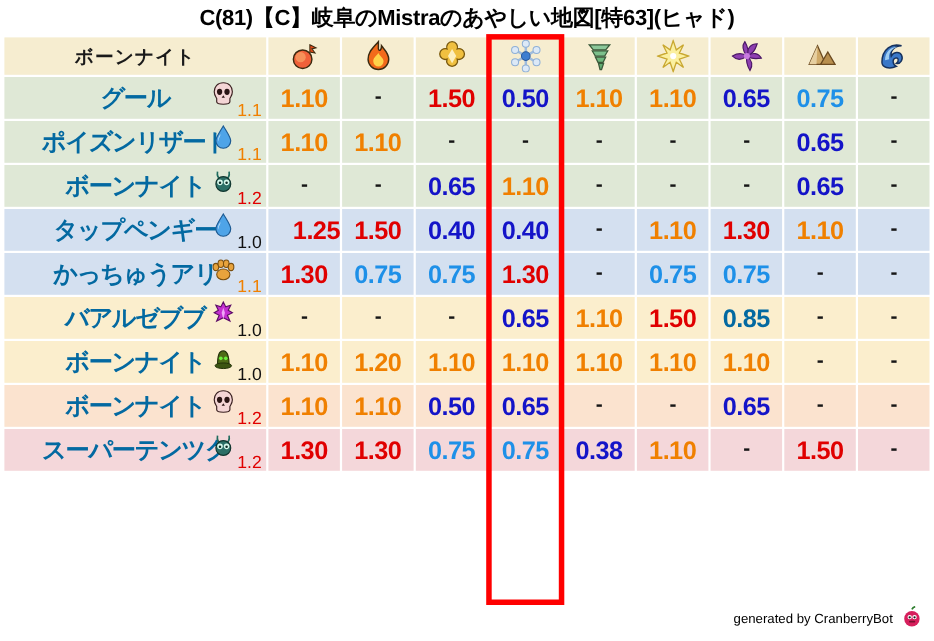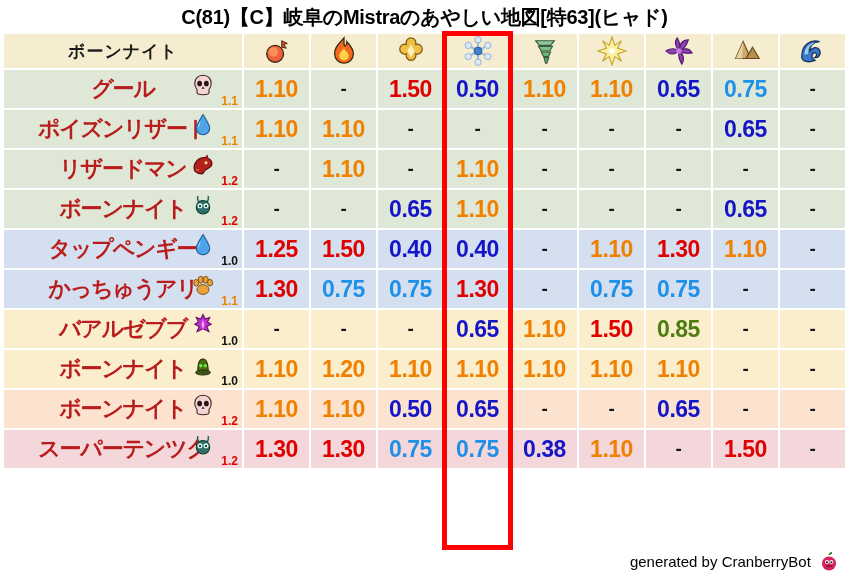--- a/index.html
+++ b/index.html
@@ -75,39 +75,39 @@
   
   td.mname {
     text-align: left;
     position: relative;
     height: 38px;
     padding-left: 4px;
   }
   .mname-text {
     font-size: 22px;
     font-weight: bold;
-    color: #b91c1c;
+    color: #0369a1;
     letter-spacing: -1.2px;
     white-space: nowrap;
     display: inline-block;
     vertical-align: middle;
   }
   .mon-icon {
     position: absolute;
     right: 26px;
     top: 3px;
     width: 26px;
     height: 26px;
   }
   .mon-lv {
     position: absolute;
     right: 4px;
     bottom: 1px;
-    font-size: 12px;
-    font-weight: bold;
+    font-size: 16px;
+    font-weight: normal;
     line-height: 12px;
   }
 
   
   td.val {
     font-size: 23px;
     height: 38px;
     letter-spacing: -0.5px;
   }
   td.val.dash { font-size: 19px; color: #161616; }
@@ -127,21 +127,21 @@
     border: 5px solid #ff0000;
     box-sizing: border-box;
     pointer-events: none;
   }
 
   
   #footer {
     position: absolute;
     right: 10px;
     bottom: 5px;
-    font-size: 15px;
+    font-size: 12px;
     color: #000000;
     white-space: nowrap;
     line-height: 22px;
   }
   #footer .bot-icon {
     display: inline-block;
     vertical-align: -5px;
     margin-left: 4px;
   }
 </style>
@@ -245,37 +245,20 @@
           <td class="val" style="color: rgb(240, 128, 0);">1.10</td>
           <td class="val dash" style="color: rgb(22, 22, 22);">-</td>
           <td class="val dash" style="color: rgb(22, 22, 22);">-</td>
           <td class="val dash" style="color: rgb(22, 22, 22);">-</td>
           <td class="val dash" style="color: rgb(22, 22, 22);">-</td>
           <td class="val dash" style="color: rgb(22, 22, 22);">-</td>
           <td class="val" style="color: rgb(20, 20, 200);">0.65</td>
           <td class="val dash" style="color: rgb(22, 22, 22);">-</td>
         </tr>
         <tr class="rbg-green">
-          <td class="mname"><span class="mname-text">リザードマン</span><span class="mon-icon"><svg width="24" height="24" viewBox="0 0 32 32">
-                <path d="M4 20 C4 12 10 6 18 6 c5 0 10 3 10 8 c0 6 -6 6 -9 9 c-2 2 -2 5 -5 5 c-5 0 -10 -3 -10 -8z" fill="#b4201c" stroke="#520a08" stroke-width="1.4"></path>
-                <path d="M18 6 l4 -4 1 5z" fill="#8e1412"></path>
-                <circle cx="20" cy="13" r="2" fill="#ffe0a0"></circle>
-                <path d="M6 21 l6 1 -5 3z" fill="#e0504a"></path>
-              </svg></span><span class="mon-lv" style="color: rgb(224, 0, 0);">1.2</span></td>
-          <td class="val dash" style="color: rgb(22, 22, 22);">-</td>
-          <td class="val" style="color: rgb(240, 128, 0);">1.10</td>
-          <td class="val dash" style="color: rgb(22, 22, 22);">-</td>
-          <td class="val" style="color: rgb(240, 128, 0);">1.10</td>
-          <td class="val dash" style="color: rgb(22, 22, 22);">-</td>
-          <td class="val dash" style="color: rgb(22, 22, 22);">-</td>
-          <td class="val dash" style="color: rgb(22, 22, 22);">-</td>
-          <td class="val dash" style="color: rgb(22, 22, 22);">-</td>
-          <td class="val dash" style="color: rgb(22, 22, 22);">-</td>
-        </tr>
-        <tr class="rbg-green">
           <td class="mname"><span class="mname-text">ボーンナイト</span><span class="mon-icon"><svg width="24" height="24" viewBox="0 0 32 32">
                 <path d="M9 4 C8 10 10 12 13 13" stroke="#1f6b5e" stroke-width="2" fill="none"></path>
                 <path d="M23 4 C24 10 22 12 19 13" stroke="#1f6b5e" stroke-width="2" fill="none"></path>
                 <ellipse cx="16" cy="19" rx="9" ry="9" fill="#2c6f66" stroke="#11362f" stroke-width="1.4"></ellipse>
                 <circle cx="12" cy="17" r="3.4" fill="#d6f7ea"></circle>
                 <circle cx="20" cy="17" r="3.4" fill="#d6f7ea"></circle>
                 <circle cx="12" cy="17.4" r="1.5" fill="#0d2b26"></circle>
                 <circle cx="20" cy="17.4" r="1.5" fill="#0d2b26"></circle>
               </svg></span><span class="mon-lv" style="color: rgb(224, 0, 0);">1.2</span></td>
           <td class="val dash" style="color: rgb(22, 22, 22);">-</td>
@@ -286,21 +269,21 @@
           <td class="val dash" style="color: rgb(22, 22, 22);">-</td>
           <td class="val dash" style="color: rgb(22, 22, 22);">-</td>
           <td class="val" style="color: rgb(20, 20, 200);">0.65</td>
           <td class="val dash" style="color: rgb(22, 22, 22);">-</td>
         </tr>
         <tr class="rbg-blue">
           <td class="mname"><span class="mname-text">タップペンギー</span><span class="mon-icon"><svg width="24" height="24" viewBox="0 0 32 32">
                 <path d="M16 2 C10 12 7 16 7 20 a9 9 0 0 0 18 0 C25 16 22 12 16 2z" fill="#4ea4e8" stroke="#1d5a92" stroke-width="1.4"></path>
                 <path d="M13 12 C11 16 10 18 11 21 C9 18 10 14 13 12z" fill="#cfe8fb"></path>
               </svg></span><span class="mon-lv" style="color: rgb(17, 17, 17);">1.0</span></td>
-          <td class="val" style="color: rgb(224, 0, 0);">1.25</td>
+          <td class="val" style="color: rgb(224, 0, 0); text-align: right;">1.25</td>
           <td class="val" style="color: rgb(224, 0, 0);">1.50</td>
           <td class="val" style="color: rgb(20, 20, 200);">0.40</td>
           <td class="val" style="color: rgb(20, 20, 200);">0.40</td>
           <td class="val dash" style="color: rgb(22, 22, 22);">-</td>
           <td class="val" style="color: rgb(240, 128, 0);">1.10</td>
           <td class="val" style="color: rgb(224, 0, 0);">1.30</td>
           <td class="val" style="color: rgb(240, 128, 0);">1.10</td>
           <td class="val dash" style="color: rgb(22, 22, 22);">-</td>
         </tr>
         <tr class="rbg-blue">
@@ -325,21 +308,21 @@
           <td class="mname"><span class="mname-text">バアルゼブブ</span><span class="mon-icon"><svg width="24" height="24" viewBox="0 0 32 32">
                 <path d="M16 2 l3 6 6 -2 -3 6 5 3 -6 3 3 7 -8 -4 -8 4 3 -7 -6 -3 5 -3 -3 -6 6 2z" fill="#c42fd0" stroke="#5c0d66" stroke-width="1.4"></path>
                 <path d="M16 9 l2 6 -2 8 -2 -8z" fill="#f0a8f8"></path>
               </svg></span><span class="mon-lv" style="color: rgb(17, 17, 17);">1.0</span></td>
           <td class="val dash" style="color: rgb(22, 22, 22);">-</td>
           <td class="val dash" style="color: rgb(22, 22, 22);">-</td>
           <td class="val dash" style="color: rgb(22, 22, 22);">-</td>
           <td class="val" style="color: rgb(20, 20, 200);">0.65</td>
           <td class="val" style="color: rgb(240, 128, 0);">1.10</td>
           <td class="val" style="color: rgb(224, 0, 0);">1.50</td>
-          <td class="val" style="color: #4d7c0f; margin-top: 20px;">0.85</td>
+          <td class="val" style="color: #0369a1; margin-top: 20px;">0.85</td>
           <td class="val dash" style="color: rgb(22, 22, 22);">-</td>
           <td class="val dash" style="color: rgb(22, 22, 22);">-</td>
         </tr>
         <tr class="rbg-yellow">
           <td class="mname"><span class="mname-text">ボーンナイト</span><span class="mon-icon"><svg width="24" height="24" viewBox="0 0 32 32">
                 <path d="M9 26 C9 13 11 8 16 8 c5 0 7 5 7 18z" fill="#4d6b16" stroke="#24330a" stroke-width="1.4"></path>
                 <ellipse cx="16" cy="26" rx="10" ry="3.4" fill="#3c5512" stroke="#24330a" stroke-width="1.2"></ellipse>
                 <circle cx="13" cy="17" r="2.2" fill="#6cf03c"></circle>
                 <circle cx="19" cy="17" r="2.2" fill="#6cf03c"></circle>
               </svg></span><span class="mon-lv" style="color: rgb(17, 17, 17);">1.0</span></td>

